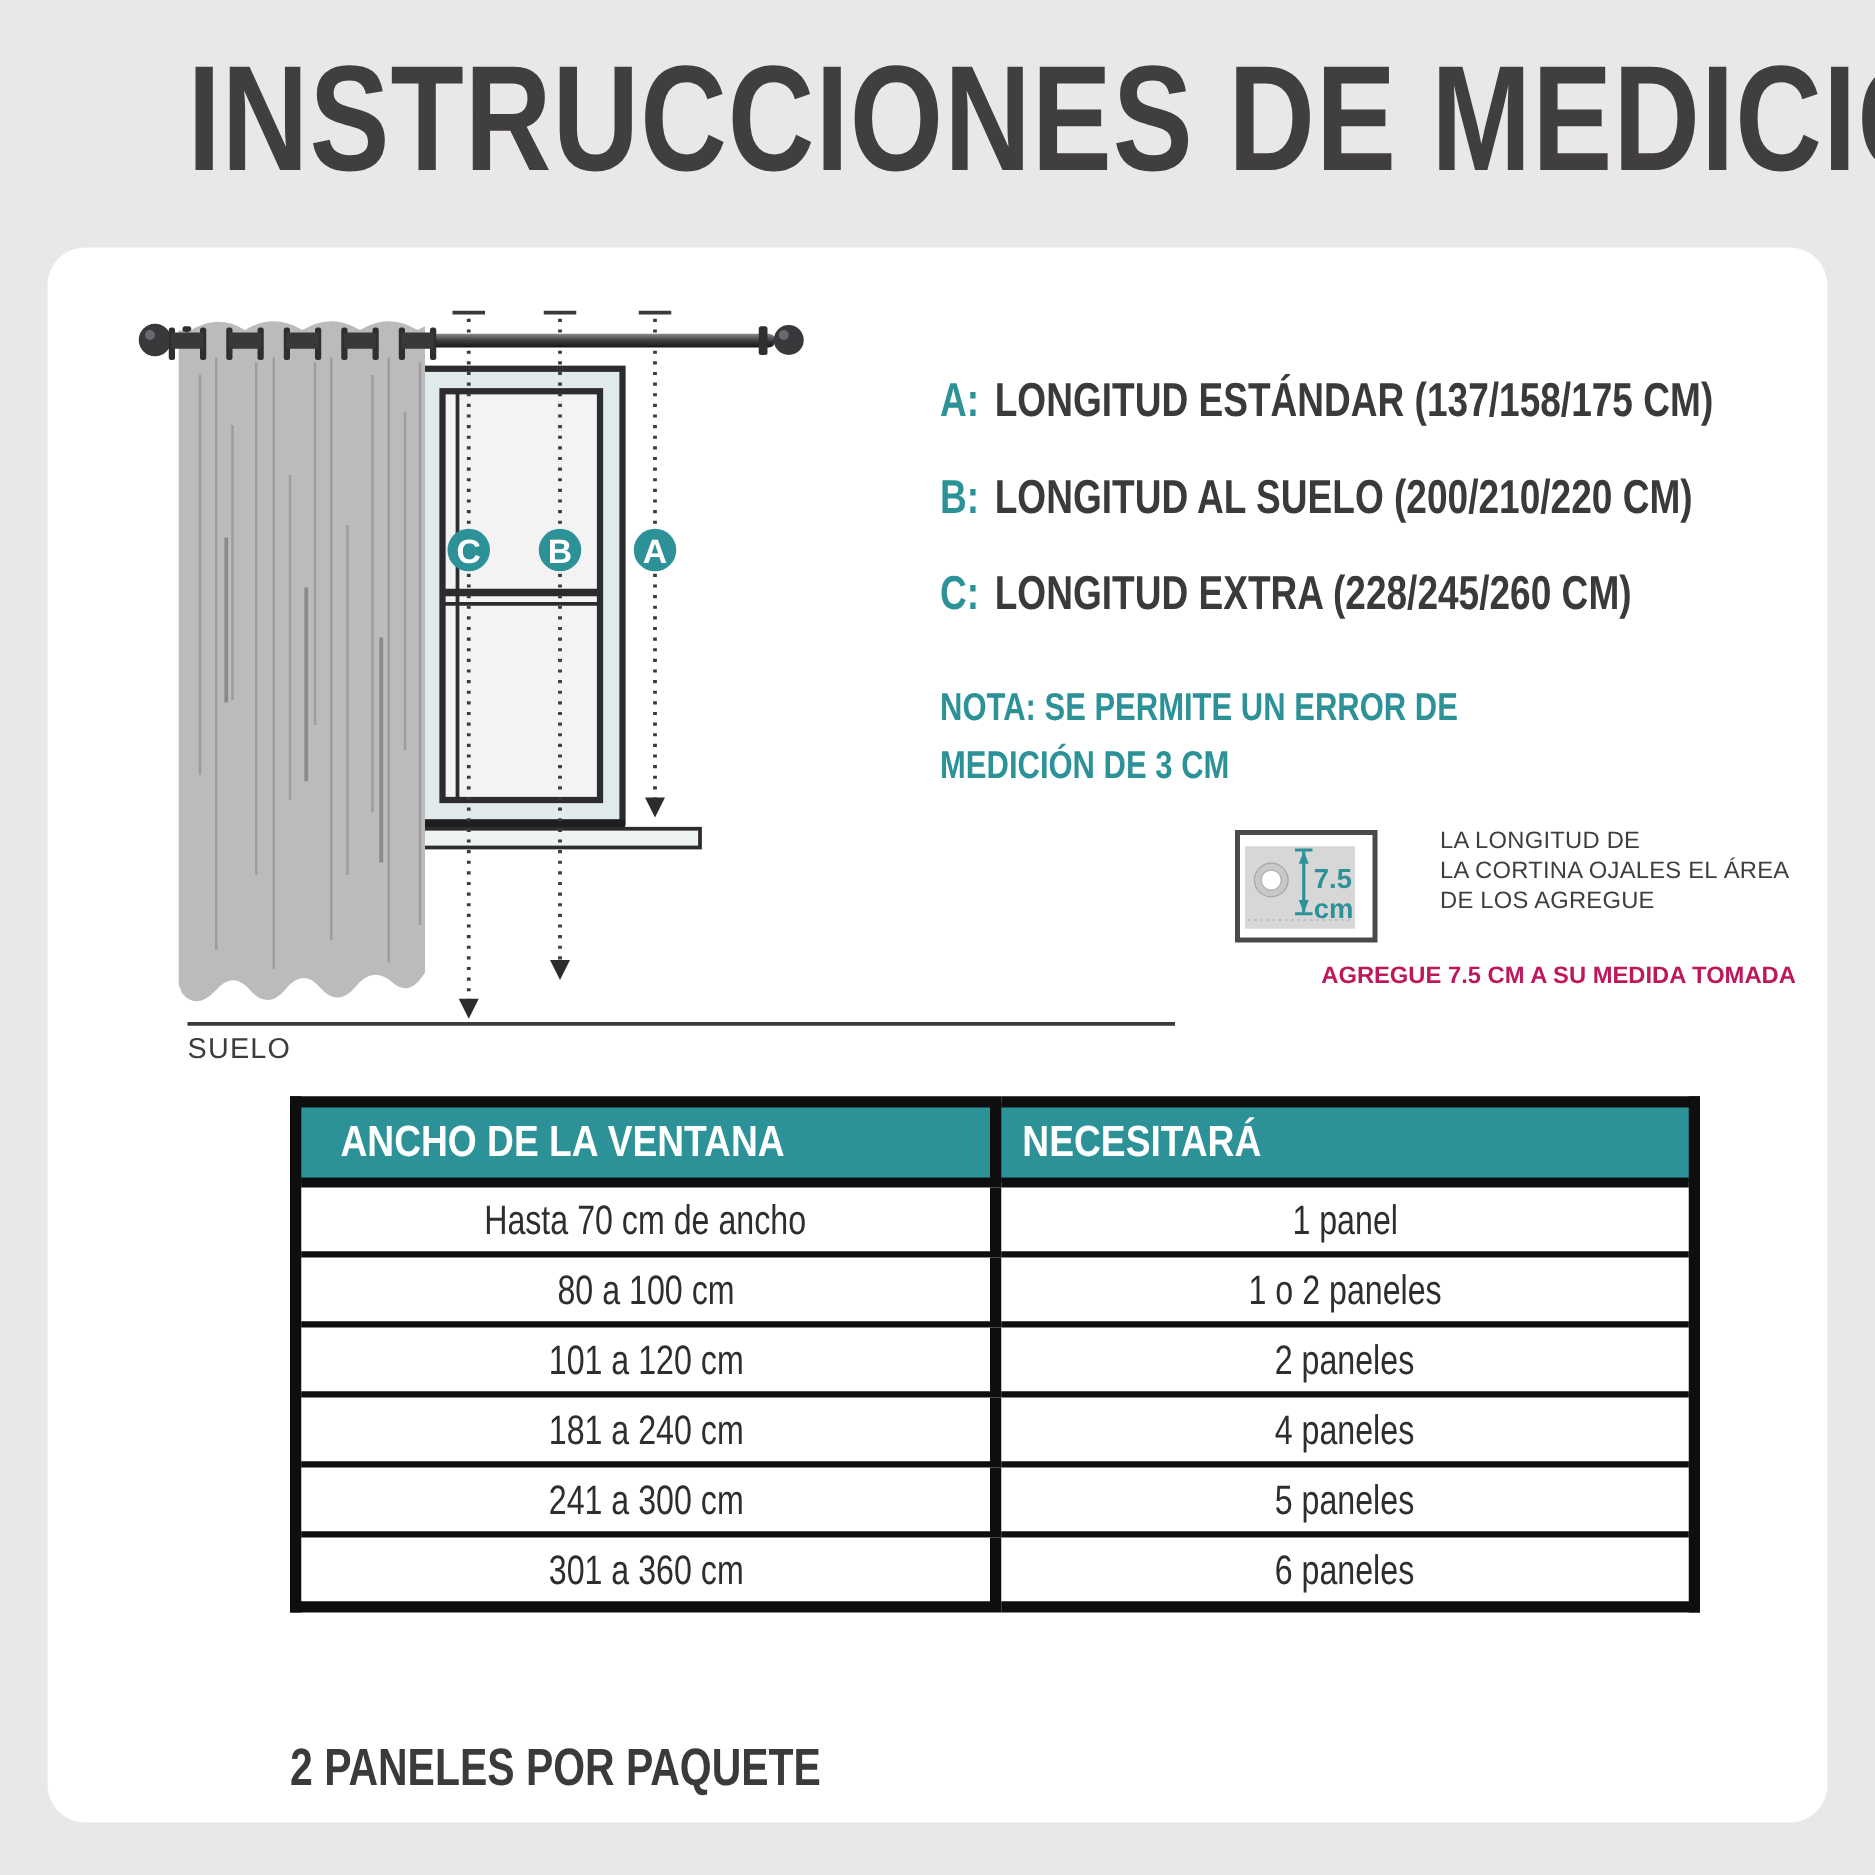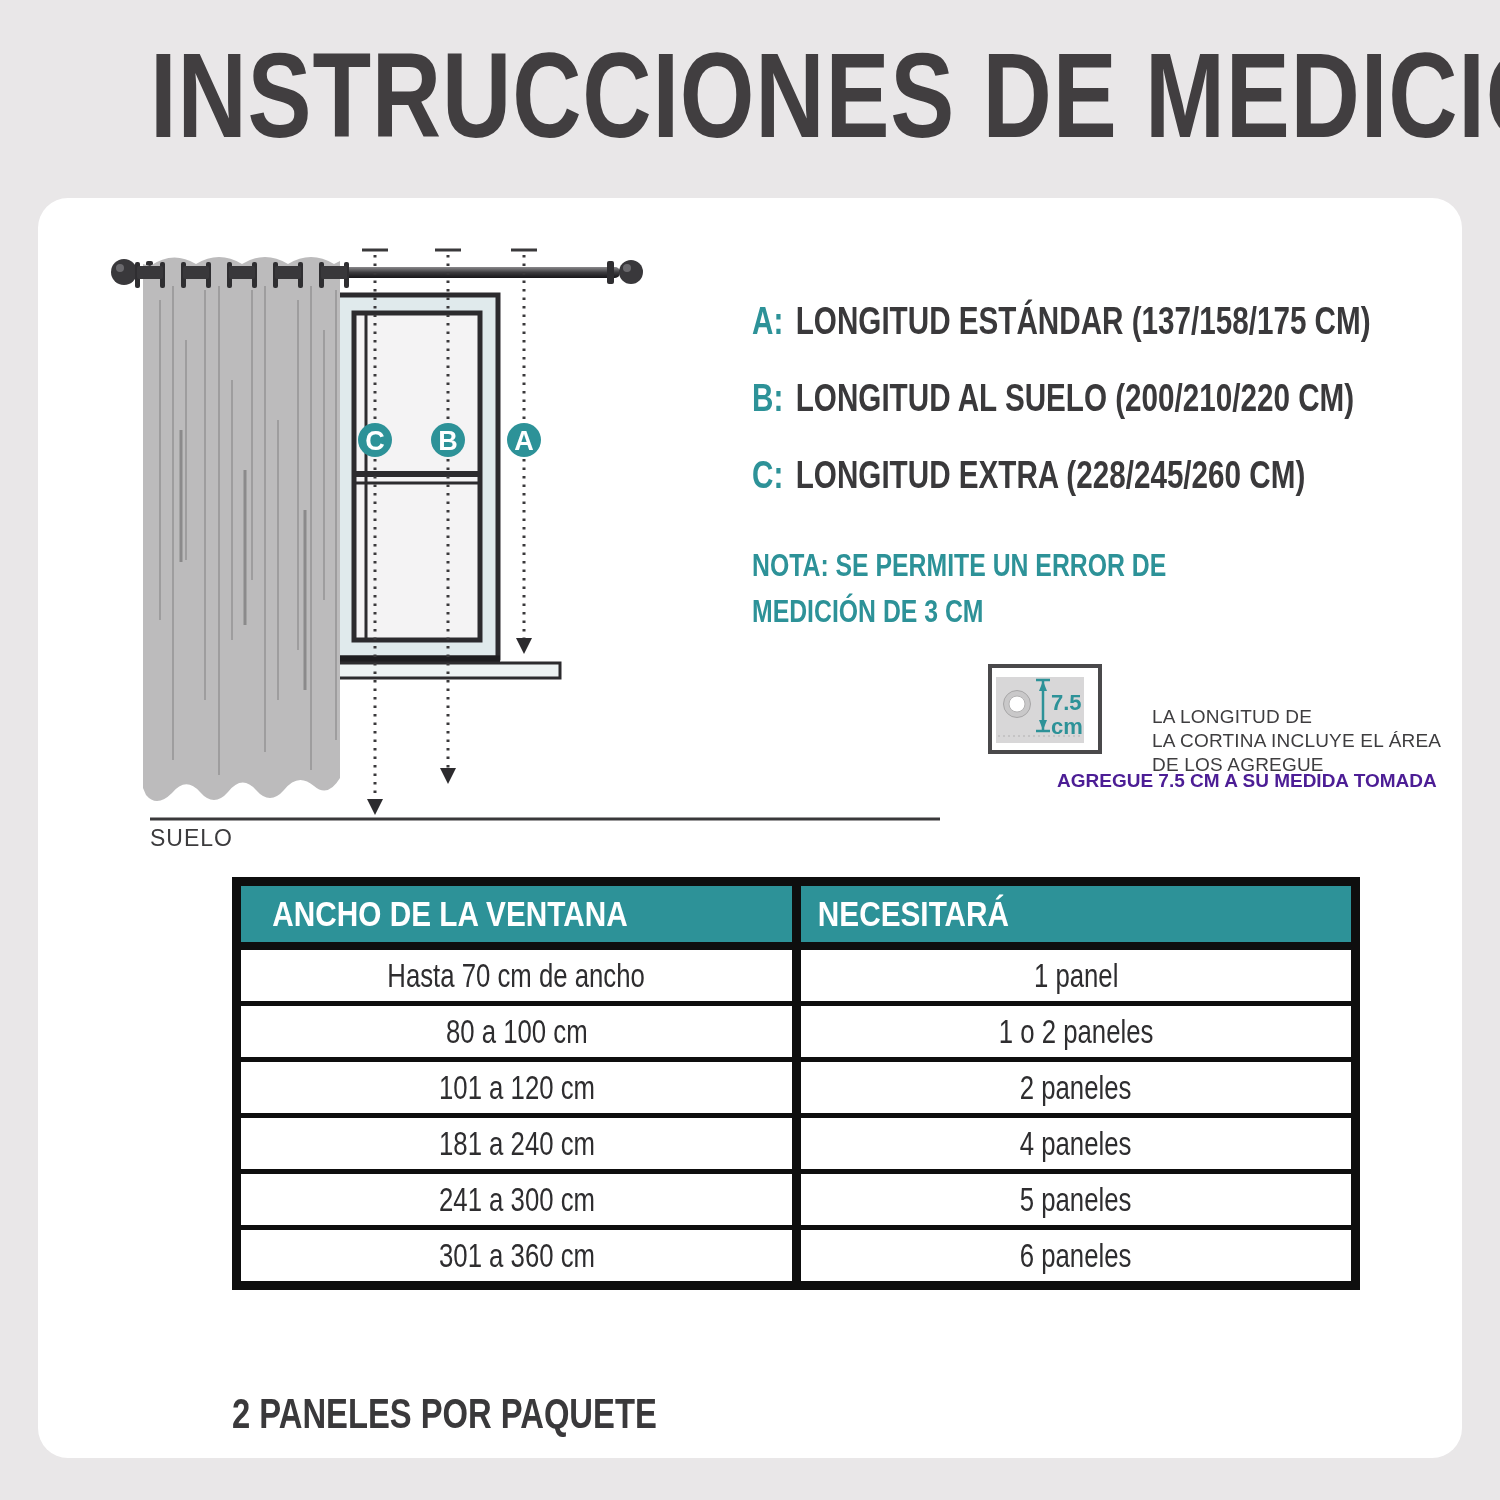--- a/index.html
+++ b/index.html
@@ -39,27 +39,27 @@
     font-size:31px; font-weight:700; color:#2d9298; line-height:46px;
     white-space:nowrap; transform:scaleX(0.80); transform-origin:left top;
   }
 
   .grommet-fig {
     position:absolute; left:988px; top:664px; width:114px; height:90px;
     border:4px solid #4a494b; background:#fff; box-sizing:border-box;
   }
 
   .grommet-desc {
-    position:absolute; left:1152px; top:705px;
+    position:absolute; left:1152px; top:661px;
     font-size:19px; color:#3e3d3f; line-height:24px; letter-spacing:0.2px;
     white-space:nowrap;
   }
   .grommet-add-note {
     position:absolute; left:1057px; top:770px;
-    font-size:19px; font-weight:700; color:#4c1d95; white-space:nowrap;
+    font-size:19px; font-weight:700; color:#be185d; white-space:nowrap;
   }
 
   table.mtable {
     position:absolute; left:232px; top:877px; width:1128px;
     border-collapse:collapse; table-layout:fixed; background:#fff;
     border:9px solid #0e0e0e;
   }
   .mtable th {
     background:#2d9298; height:56px; padding:0;
     border:8px solid #0e0e0e; text-align:left; vertical-align:middle;
@@ -251,21 +251,21 @@
         <polygon points="47,23 55,23 51,13" fill="#2d9298" stroke="none"></polygon>
         <polygon points="47,52 55,52 51,62" fill="#2d9298" stroke="none"></polygon>
       </g>
       <text x="59" y="42" font-family="Liberation Sans, DejaVu Sans, sans-serif" font-size="22" font-weight="bold" fill="#2d9298">7.5</text>
       <text x="59" y="66" font-family="Liberation Sans, DejaVu Sans, sans-serif" font-size="22" font-weight="bold" fill="#2d9298">cm</text>
     </svg>
   </div>
 
   <div class="grommet-desc">
     <div>LA LONGITUD DE</div>
-    <div>LA CORTINA INCLUYE EL ÁREA</div>
+    <div>LA CORTINA OJALES EL ÁREA</div>
     <div>DE LOS AGREGUE</div>
   </div>
 
   <div class="grommet-add-note">AGREGUE 7.5 CM A SU MEDIDA TOMADA</div>
 
   <table class="mtable">
     <colgroup>
         <col style="width:560px">
         <col>
       </colgroup>

